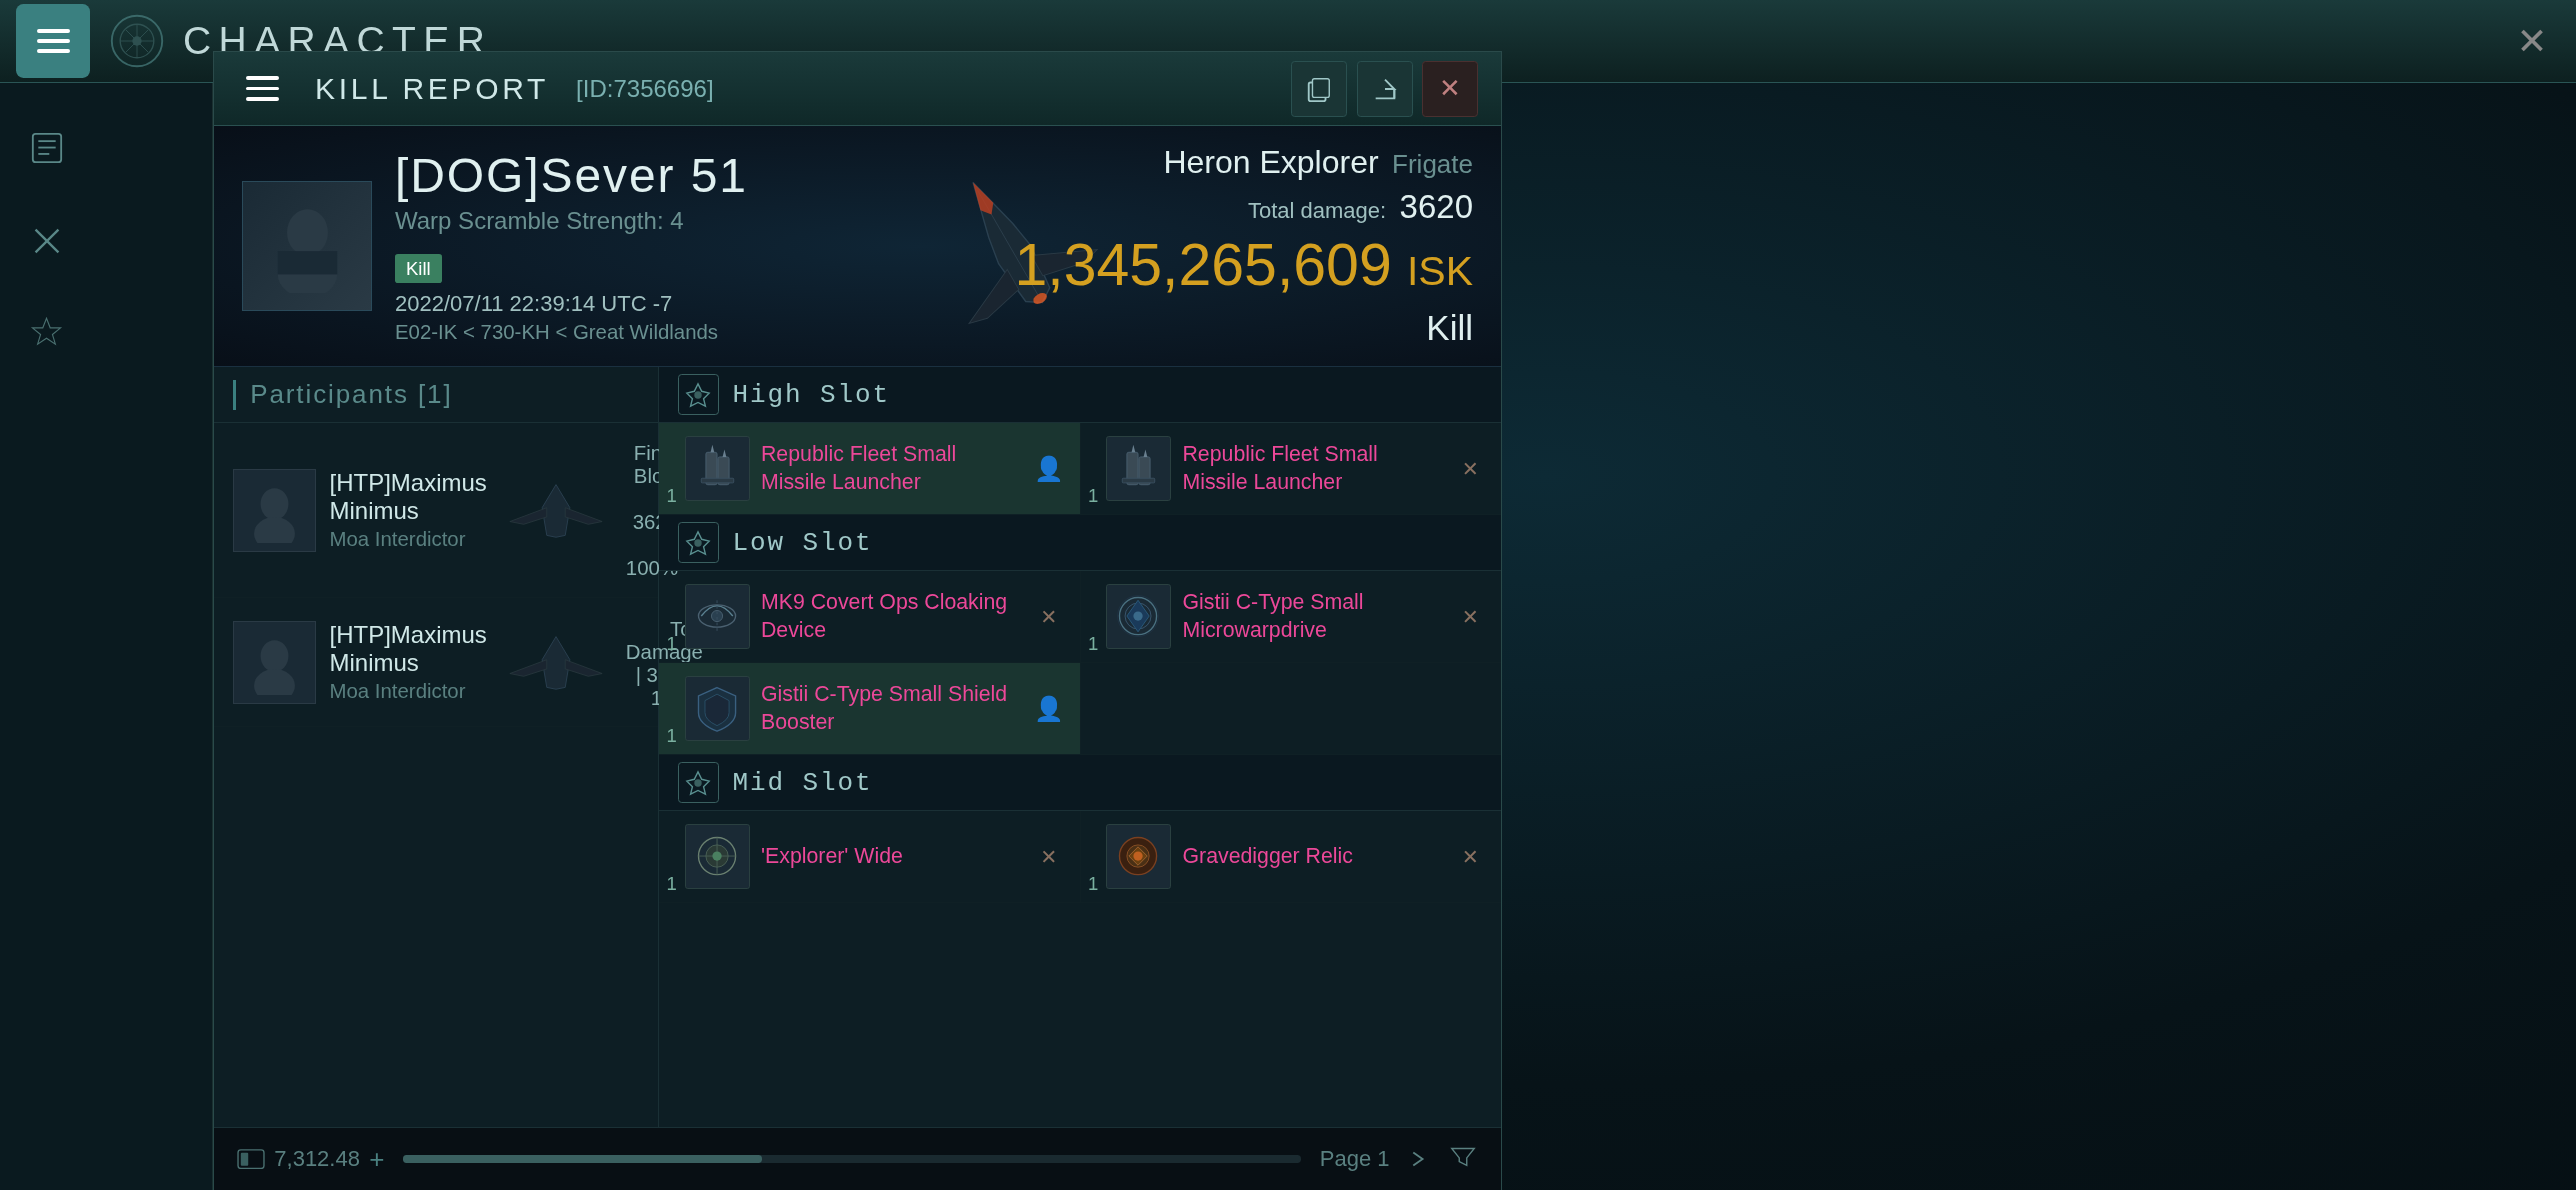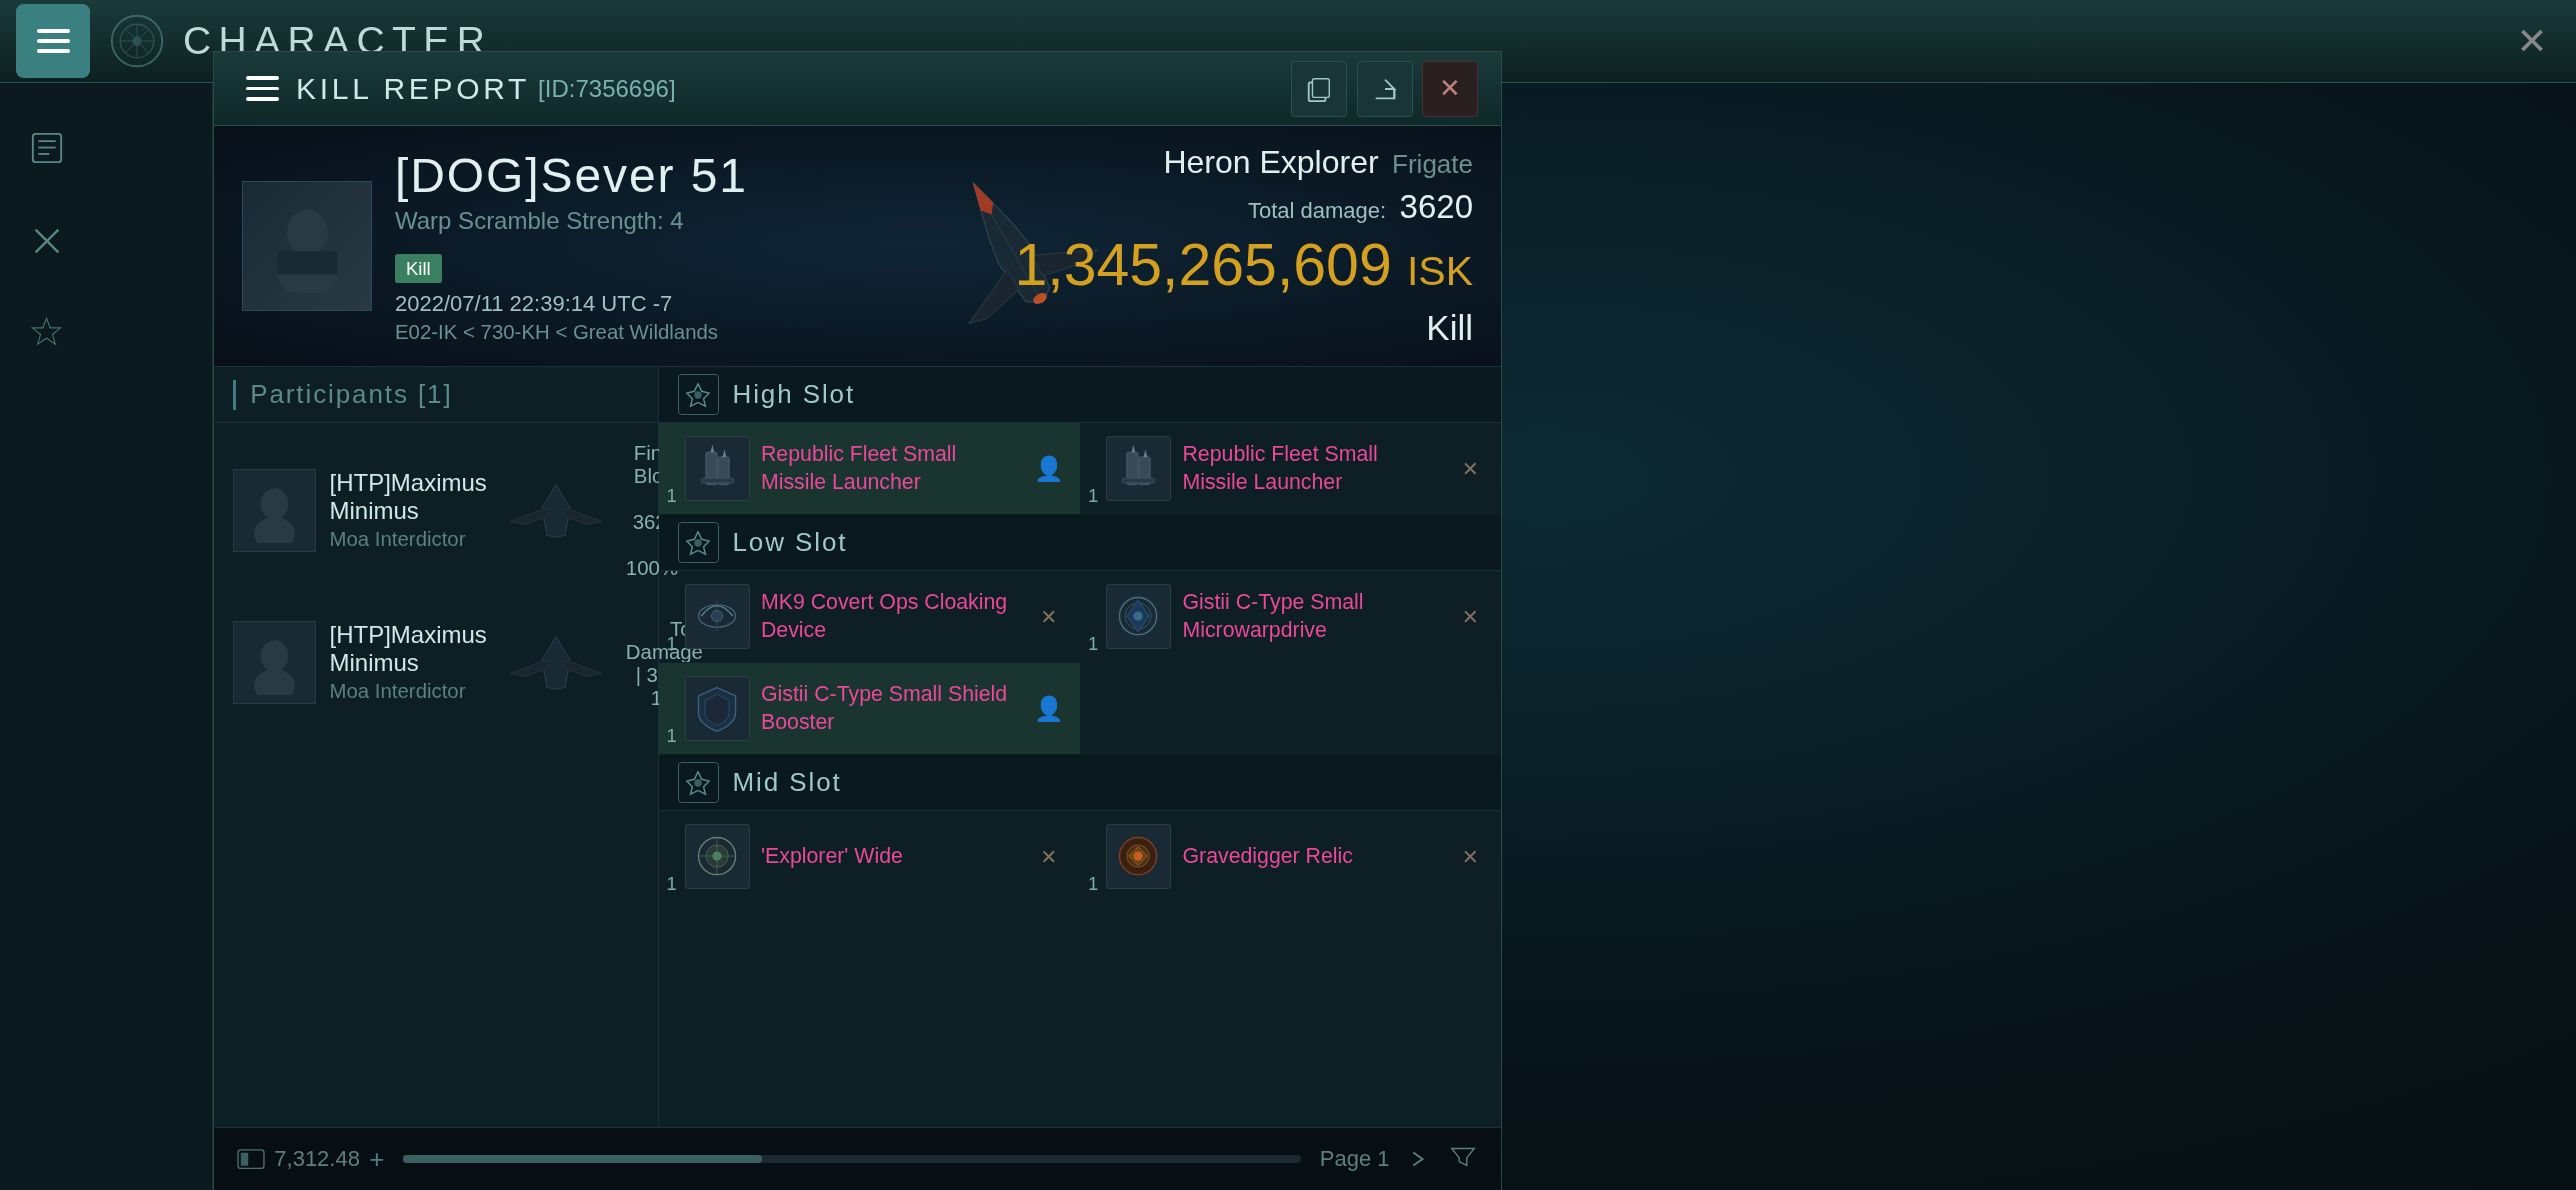--- a/index.html
+++ b/index.html
@@ -136,21 +136,21 @@
       z-index: 20;
     }
 
     
     .window-titlebar {
       height: 74px;
       background: linear-gradient(to bottom, #1a3a3a, #0f2828);
       display: flex;
       align-items: center;
       padding: 0 23px;
-      gap: 8px;
+      gap: 27px;
       border-bottom: 0.9px solid #2a5050;
       flex-shrink: 0;
     }
 
     .window-hamburger {
       width: 51px;
       height: 51px;
       display: flex;
       align-items: center;
       justify-content: center;
@@ -449,20 +449,21 @@
     }
 
     .slot-header {
       height: 56px;
       display: flex;
       align-items: center;
       padding: 0 18.5px;
       gap: 14px;
       background: #0a1820;
       border-bottom: 0.9px solid #1a3035;
+      font-family: Liberation Mono, monospace;
     }
 
     .slot-icon {
       width: 41px;
       height: 41px;
       border: 1.9px solid #3a6060;
       border-radius: 3.7px;
       display: flex;
       align-items: center;
       justify-content: center;

